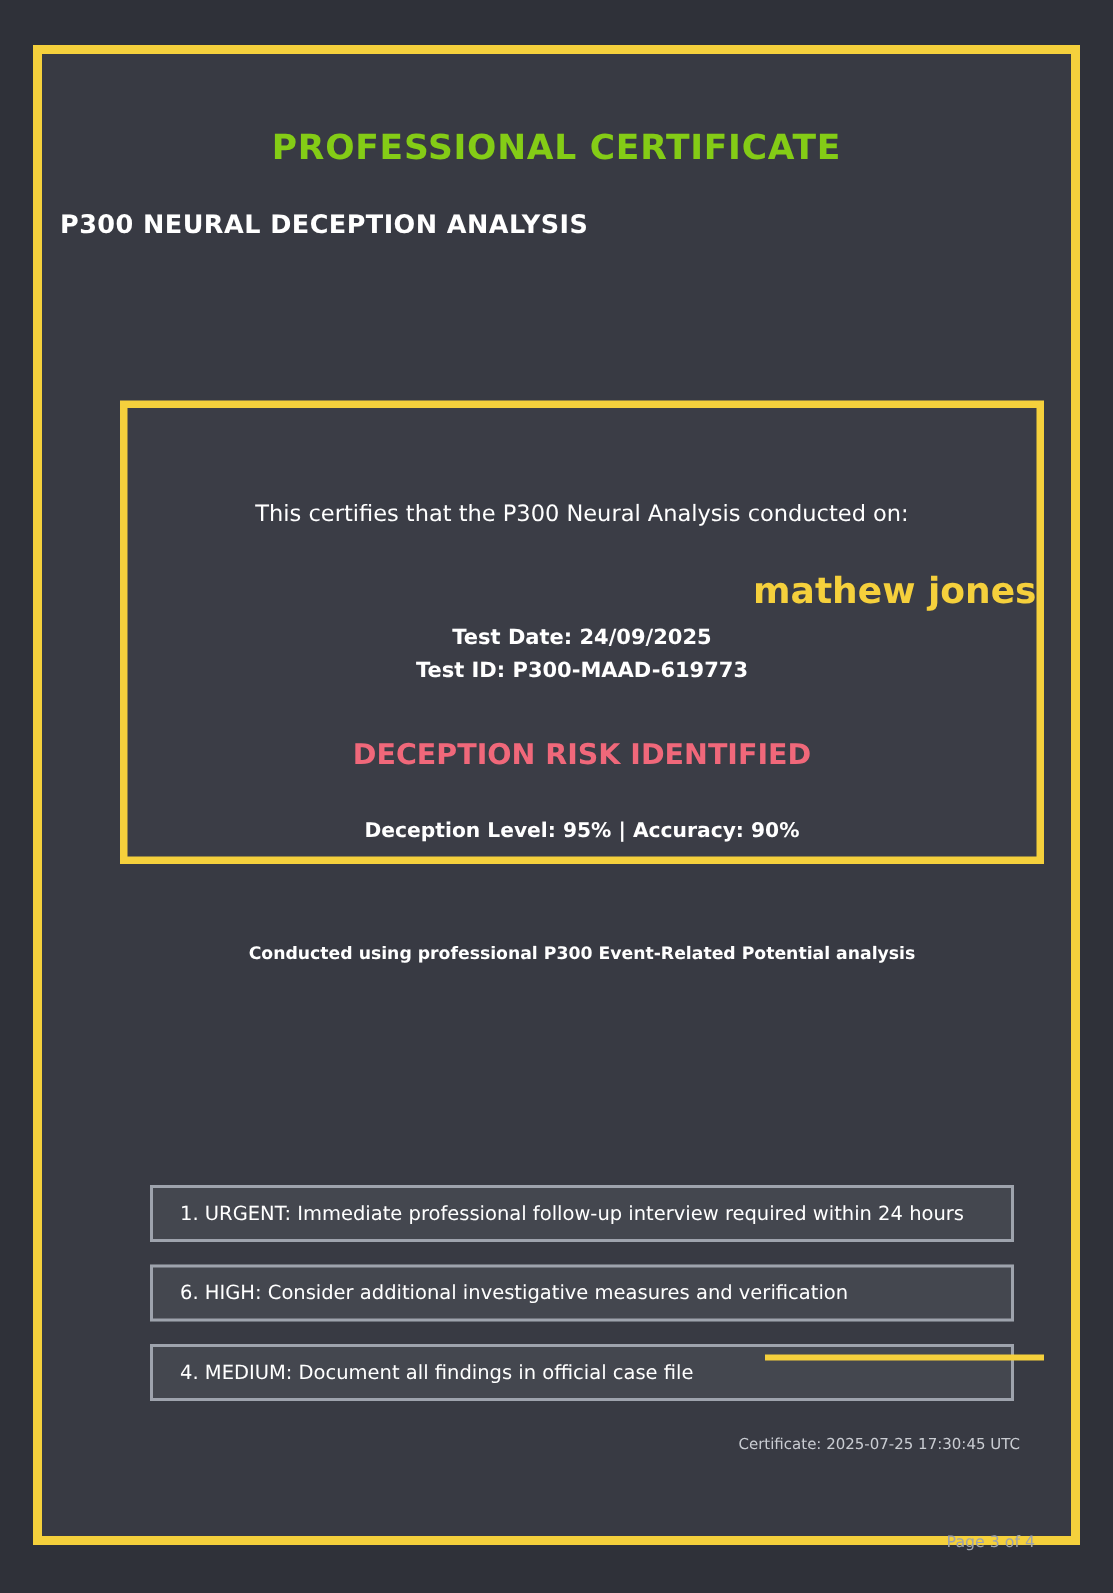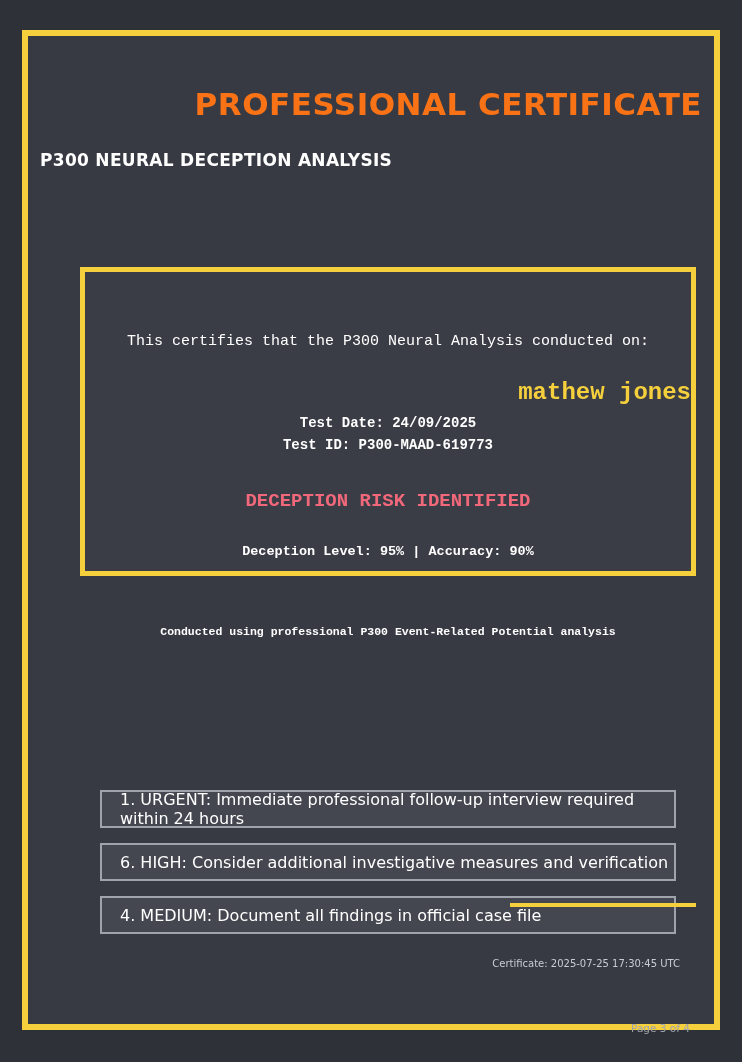--- a/index.html
+++ b/index.html
@@ -34,23 +34,23 @@
   .inner-pad {
     position: absolute;
     left: 12px;
     top: 12px;
     right: 12px;
     bottom: 12px;
     background: #383a43;
     box-sizing: border-box;
   }
   .cert-title {
-    text-align: right;
-    color: #f97316;
-    font-size: 31px;
+    text-align: center;
+    color: #84cc16;
+    font-size: 23px;
     font-weight: bold;
     letter-spacing: 0.5px;
     margin-top: 38px;
   }
   .cert-subtitle {
     color: #ffffff;
     font-size: 17px;
     font-weight: bold;
     margin-top: 28px;
     letter-spacing: 0.3px;
@@ -58,21 +58,20 @@
   
   .detail-box {
     position: absolute;
     left: 40px;
     top: 219px;
     width: 616px;
     height: 309px;
     border: 5px solid #f5d03c;
     box-sizing: border-box;
     background: #3b3d46;
-    font-family: Liberation Mono, monospace;
   }
   .certifies {
     text-align: center;
     color: #ffffff;
     font-size: 15px;
     margin-top: 61px;
   }
   .subject-name {
     text-align: right;
     color: #f5d03c;
@@ -130,21 +129,21 @@
     left: 60px;
     top: 742px;
     width: 576px;
   }
   .rec-item {
     box-sizing: border-box;
     height: 38px;
     border: 2px solid #9ea3ad;
     background: #44474f;
     color: #ffffff;
-    font-size: 16px;
+    font-size: 13px;
     display: flex;
     align-items: center;
     padding-left: 18px;
     margin-bottom: 15px;
     position: relative;
   }
   .accent-bar {
     position: absolute;
     left: 470px;
     top: 855px;

